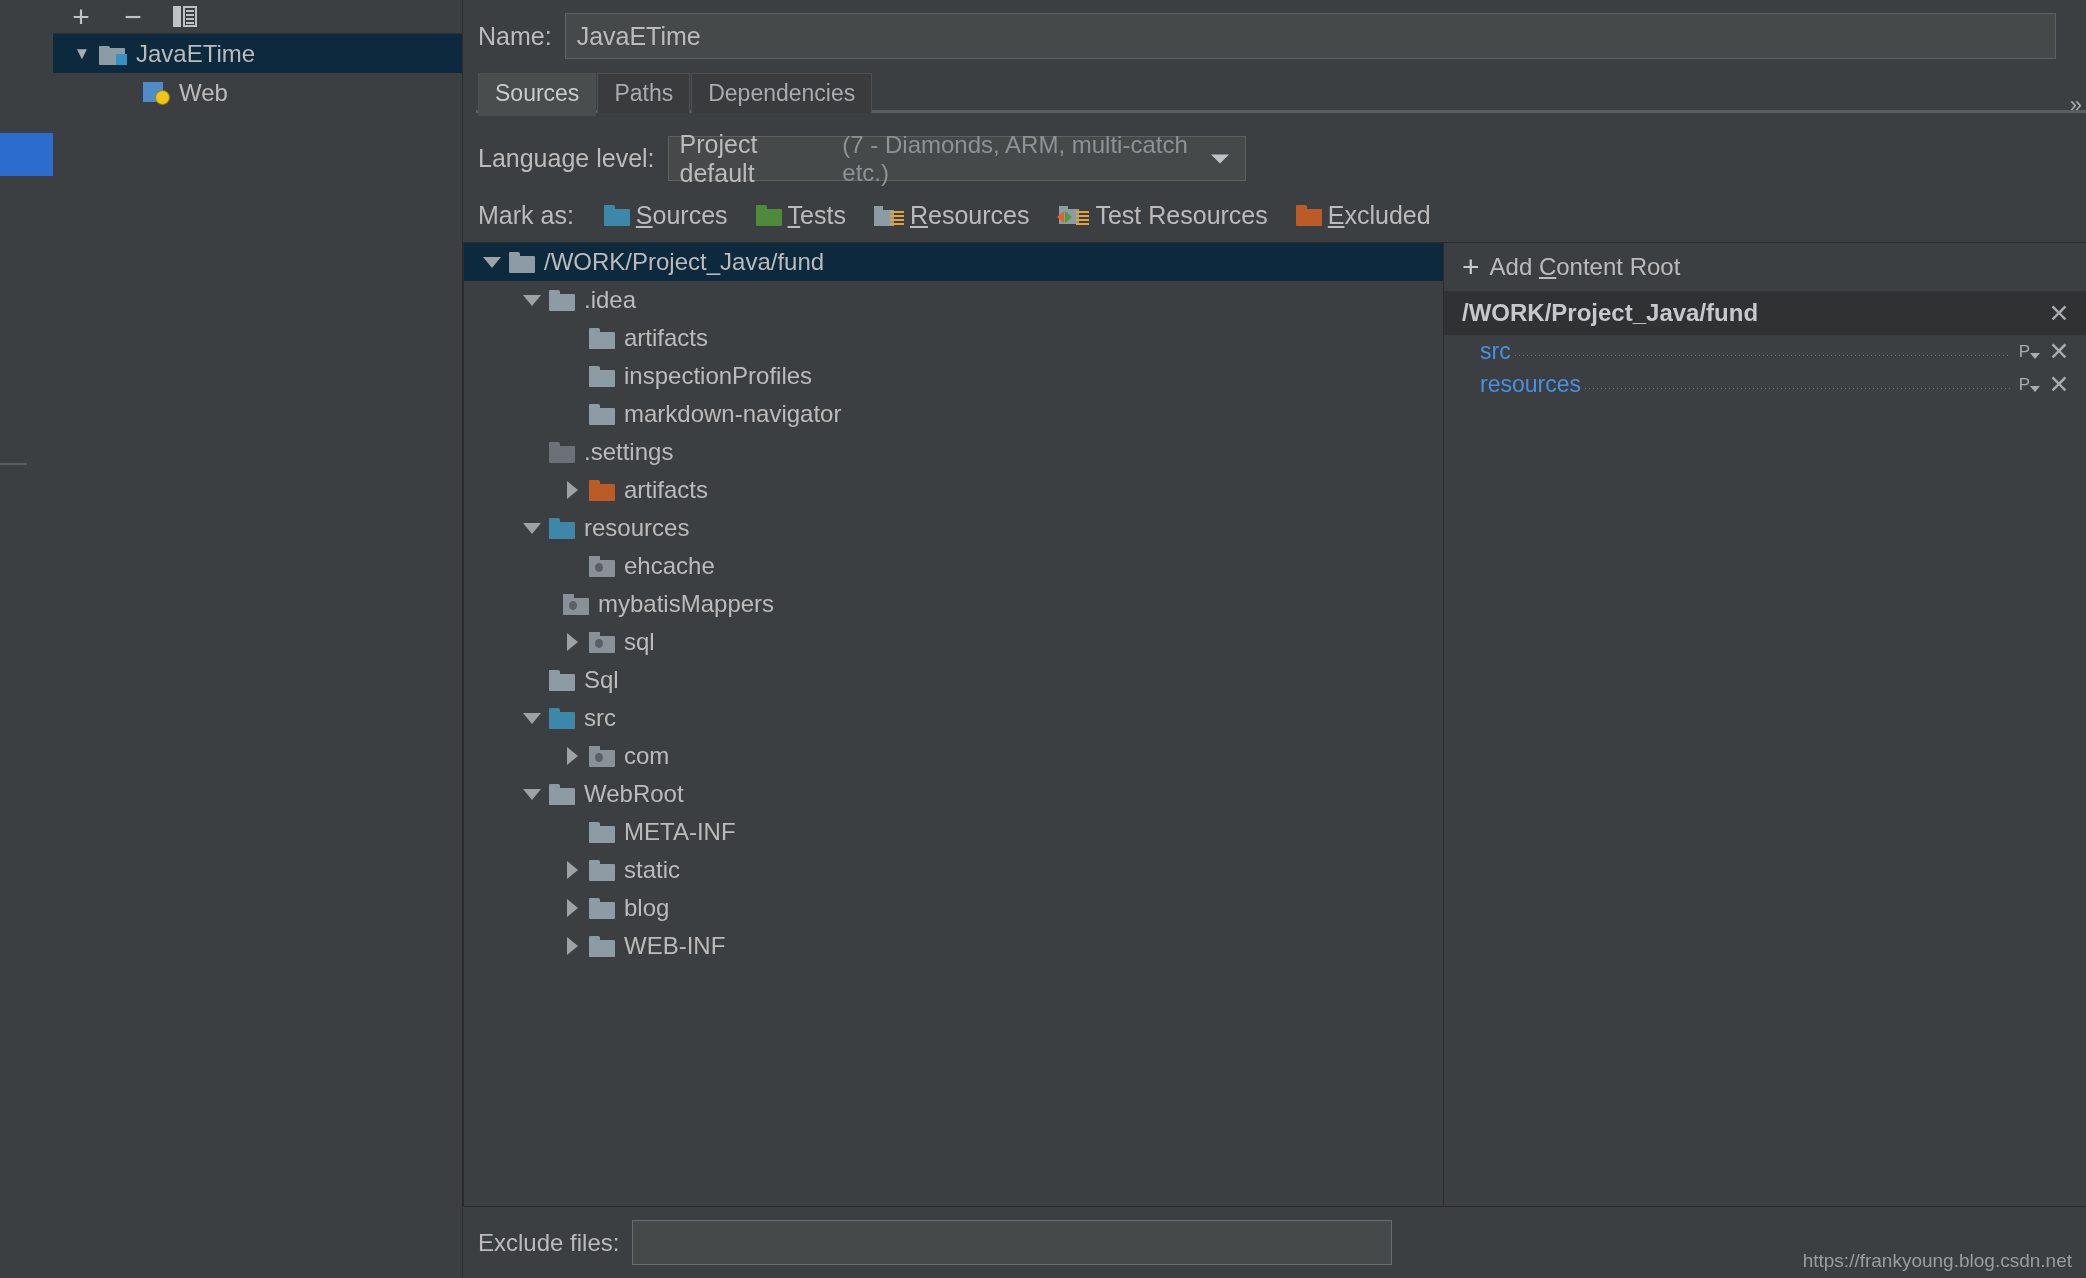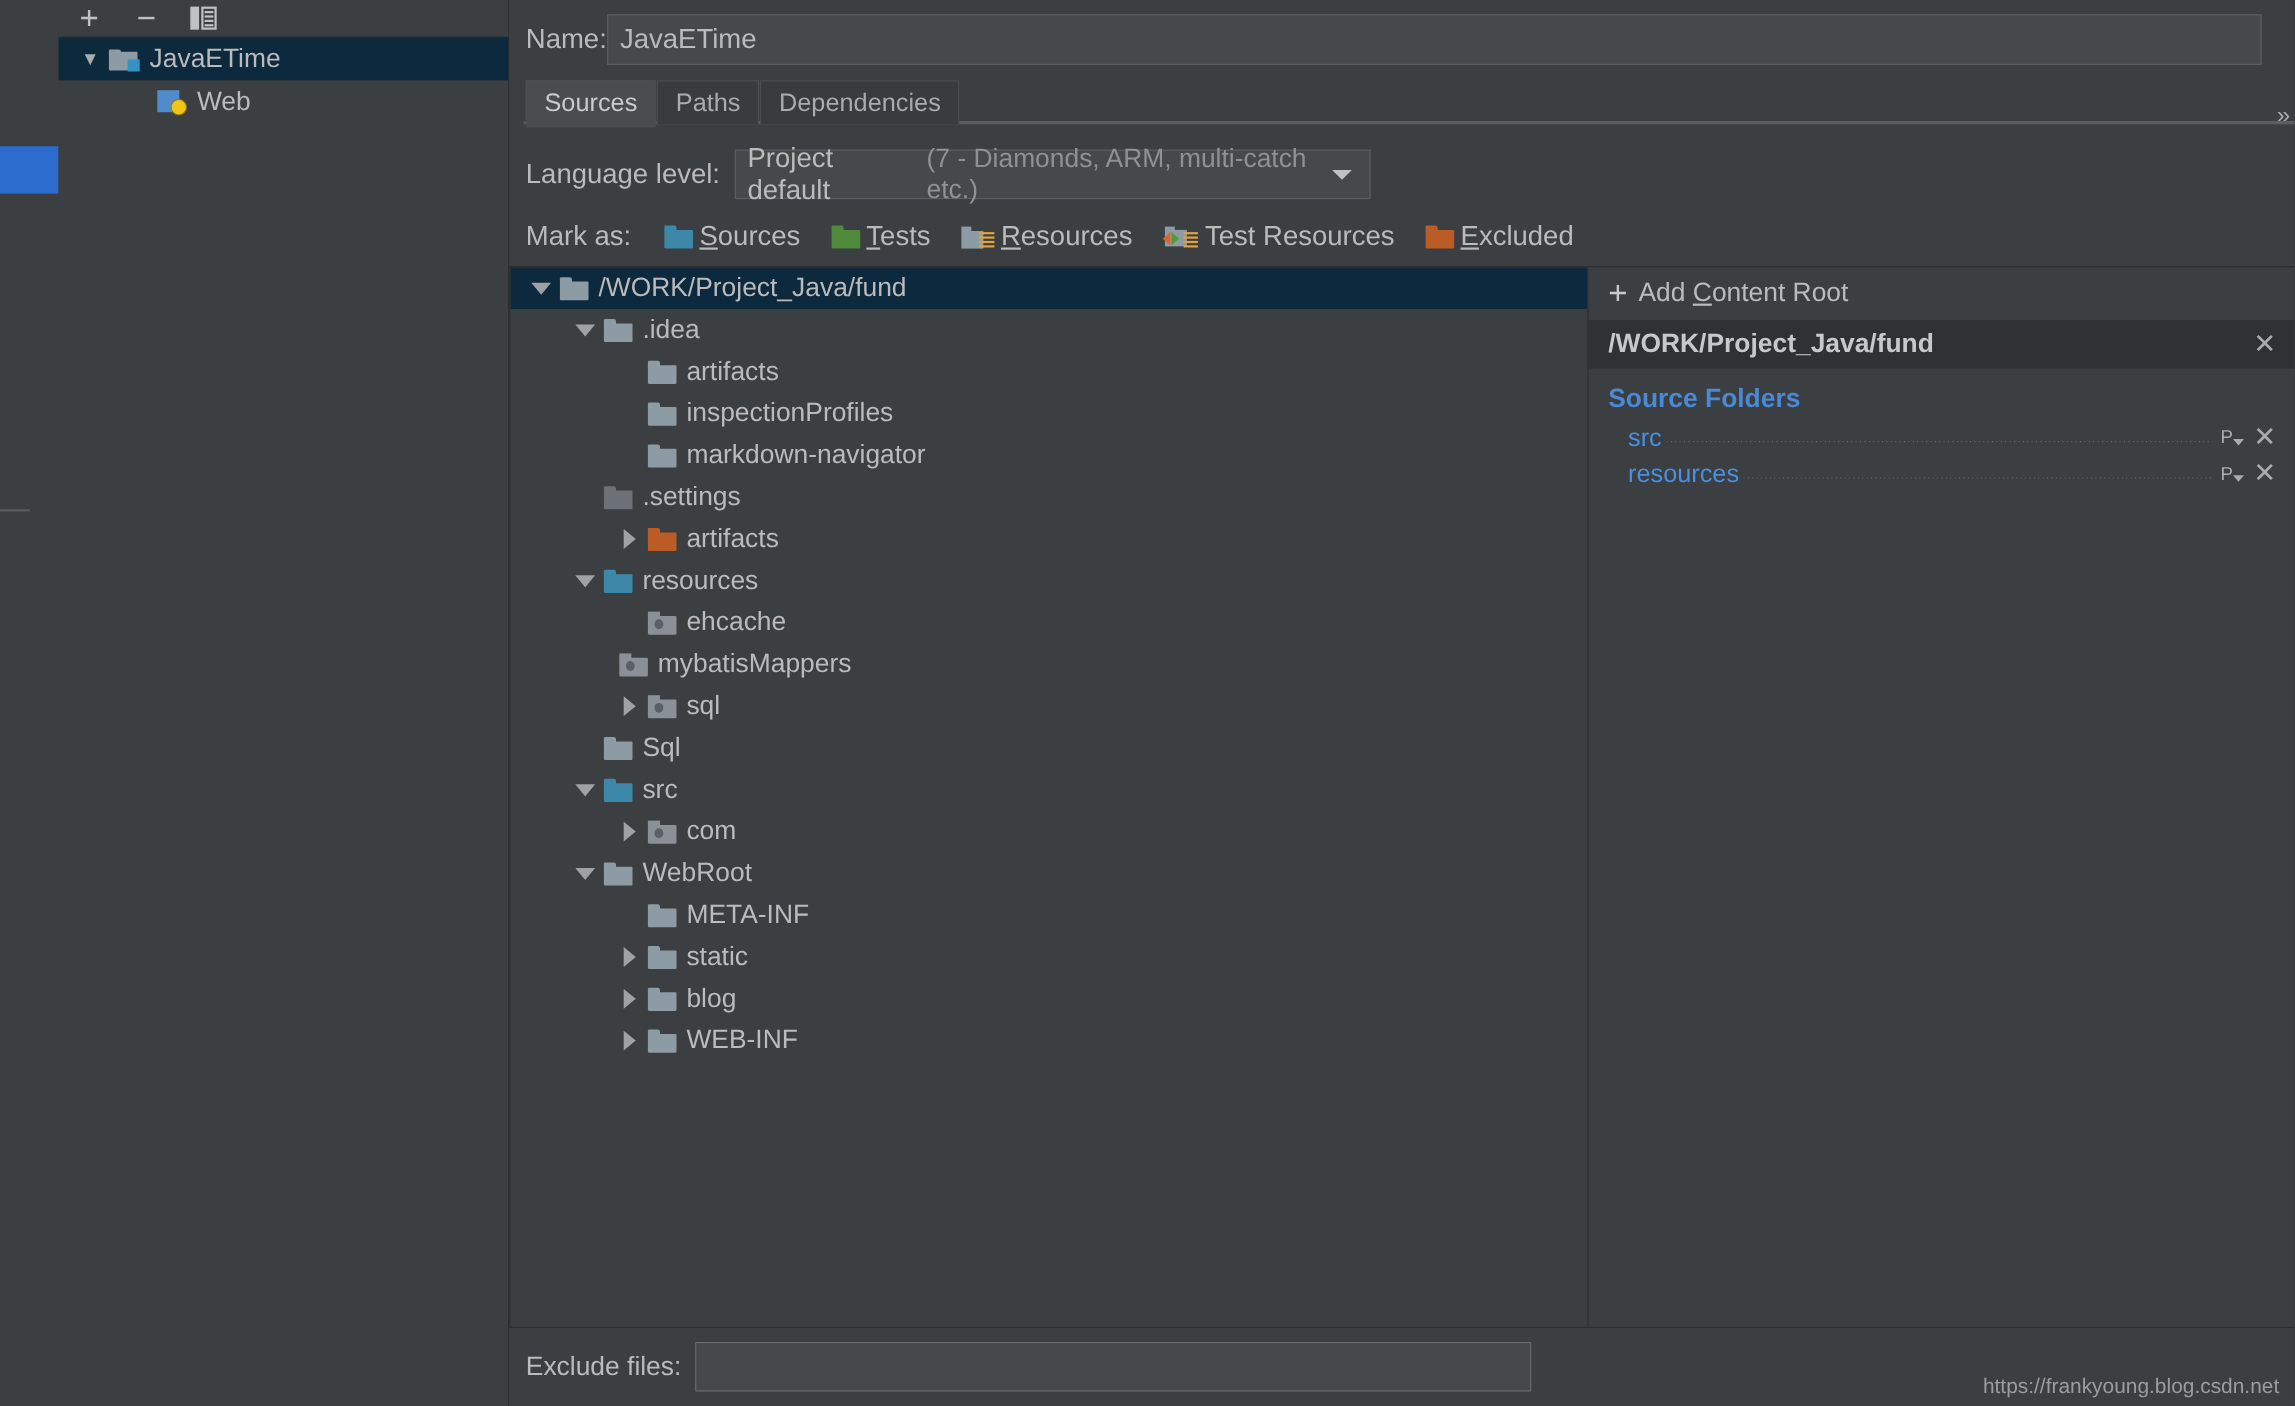--- a/index.html
+++ b/index.html
@@ -83,20 +83,21 @@
     background: #3c3f41;
     display: flex;
     flex-direction: column;
     min-width: 0;
   }
 
   
   .name-row {
     display: flex; align-items: center;
     padding: 13px 30px 12px 15px;
+    gap: 13px;
   }
   .name-label { color: #bbbbbb; font-size: 25px; }
   .name-input {
     flex: 1 1 auto;
     height: 46px;
     background: #45494a;
     border: 1px solid #5e6060;
     color: #bbbbbb;
     font-size: 25px;
     font-family: "Liberation Sans", sans-serif;
@@ -745,21 +746,20 @@
         <div class="add-root">
           <span class="plus">+</span>
           <span><span>Add </span><span class="mn">C</span><span>ontent Root</span></span>
         </div>
 
         <div class="croot-bar">
           <span class="croot-path">/WORK/Project_Java/fund</span>
           <span class="x-btn">✕</span>
         </div>
 
-        <div class="sf-title">Source Folders</div>
 
         <div class="sf-row">
           <span class="sf-name">src</span>
           <span class="sf-dots"></span>
           <span class="sf-p">P</span>
           <span class="x-btn">✕</span>
         </div>
 
         <div class="sf-row">
           <span class="sf-name">resources</span>

